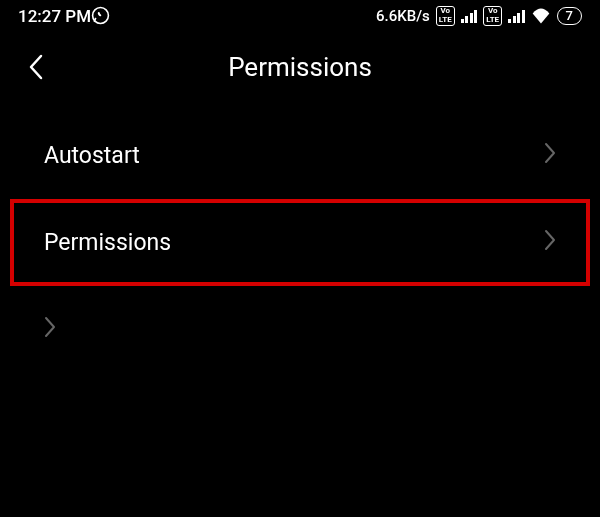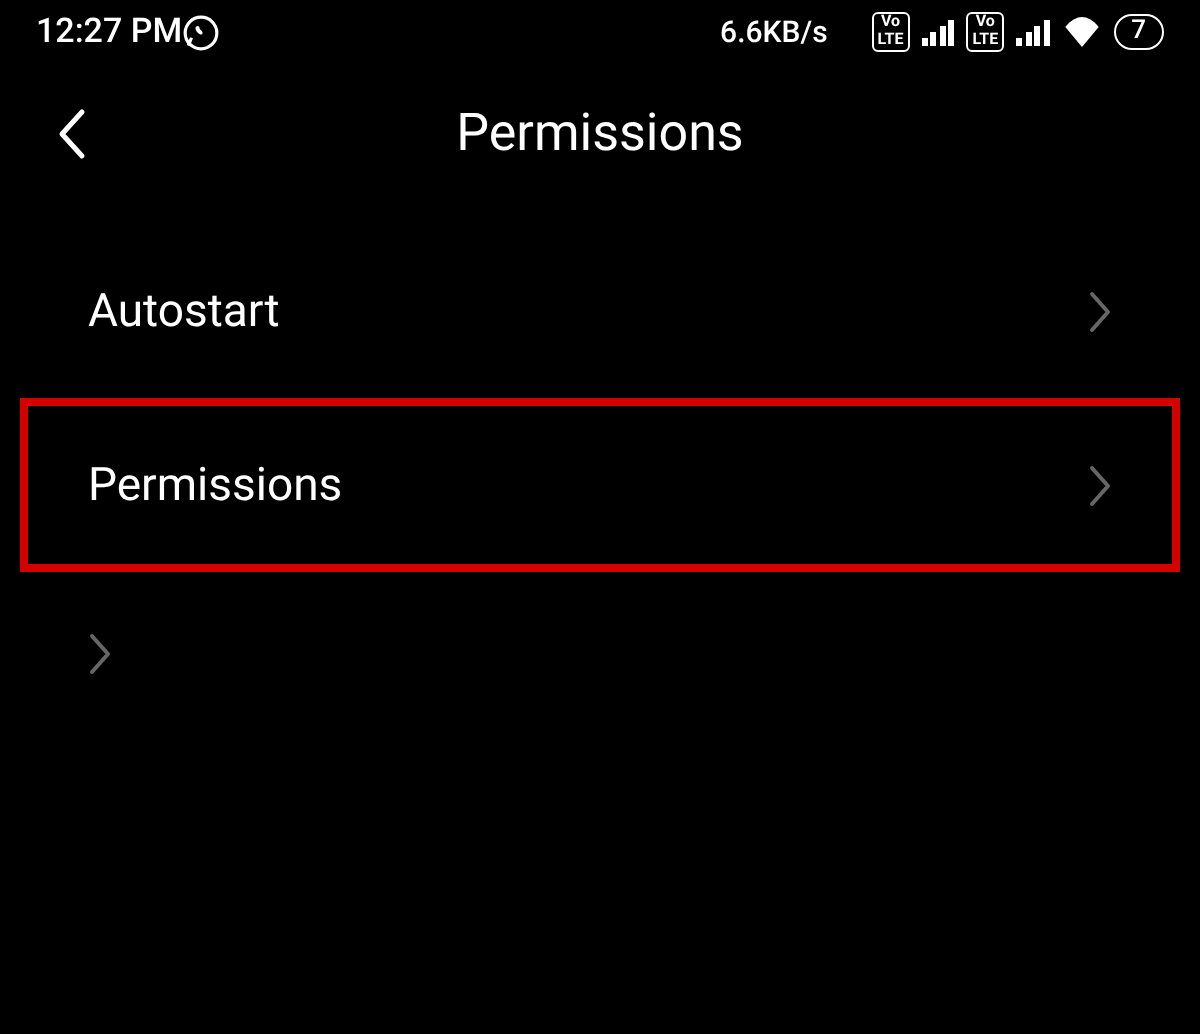--- a/index.html
+++ b/index.html
@@ -12,23 +12,23 @@
       overflow: hidden;
     }
     .status-bar {
       display: flex;
       justify-content: space-between;
       align-items: center;
       padding: 6px 18px 4px 18px;
       font-size: 17px;
       font-weight: 500;
     }
-    .status-left { display: flex; align-items: center; }
+    .status-left { display: flex; }
     .status-right { display: flex; align-items: center; gap: 6px; }
-    .status-right .net-speed { font-size: 15px; margin-right: 16px; }
+    .status-right .net-speed { font-size: 15px; margin-right: 0; }
     .volte-badge {
       border: 1.5px solid #fff;
       border-radius: 3px;
       padding: 0 2px;
       font-size: 8px;
       line-height: 1.1;
       text-align: center;
       font-weight: 700;
     }
     .volte-badge span { display: block; }
@@ -64,21 +64,20 @@
       flex: 1;
       text-align: center;
       font-size: 26px;
       font-weight: 400;
     }
     .menu-list {
       padding: 0 10px;
     }
     .menu-item {
       display: flex;
-      align-items: center;
       justify-content: space-between;
       padding: 26px 30px;
       border: 4px solid transparent;
     }
     .menu-item.highlighted {
       border: 4px solid #d40000;
     }
     .menu-label {
       font-size: 23px;
       font-weight: 400;

